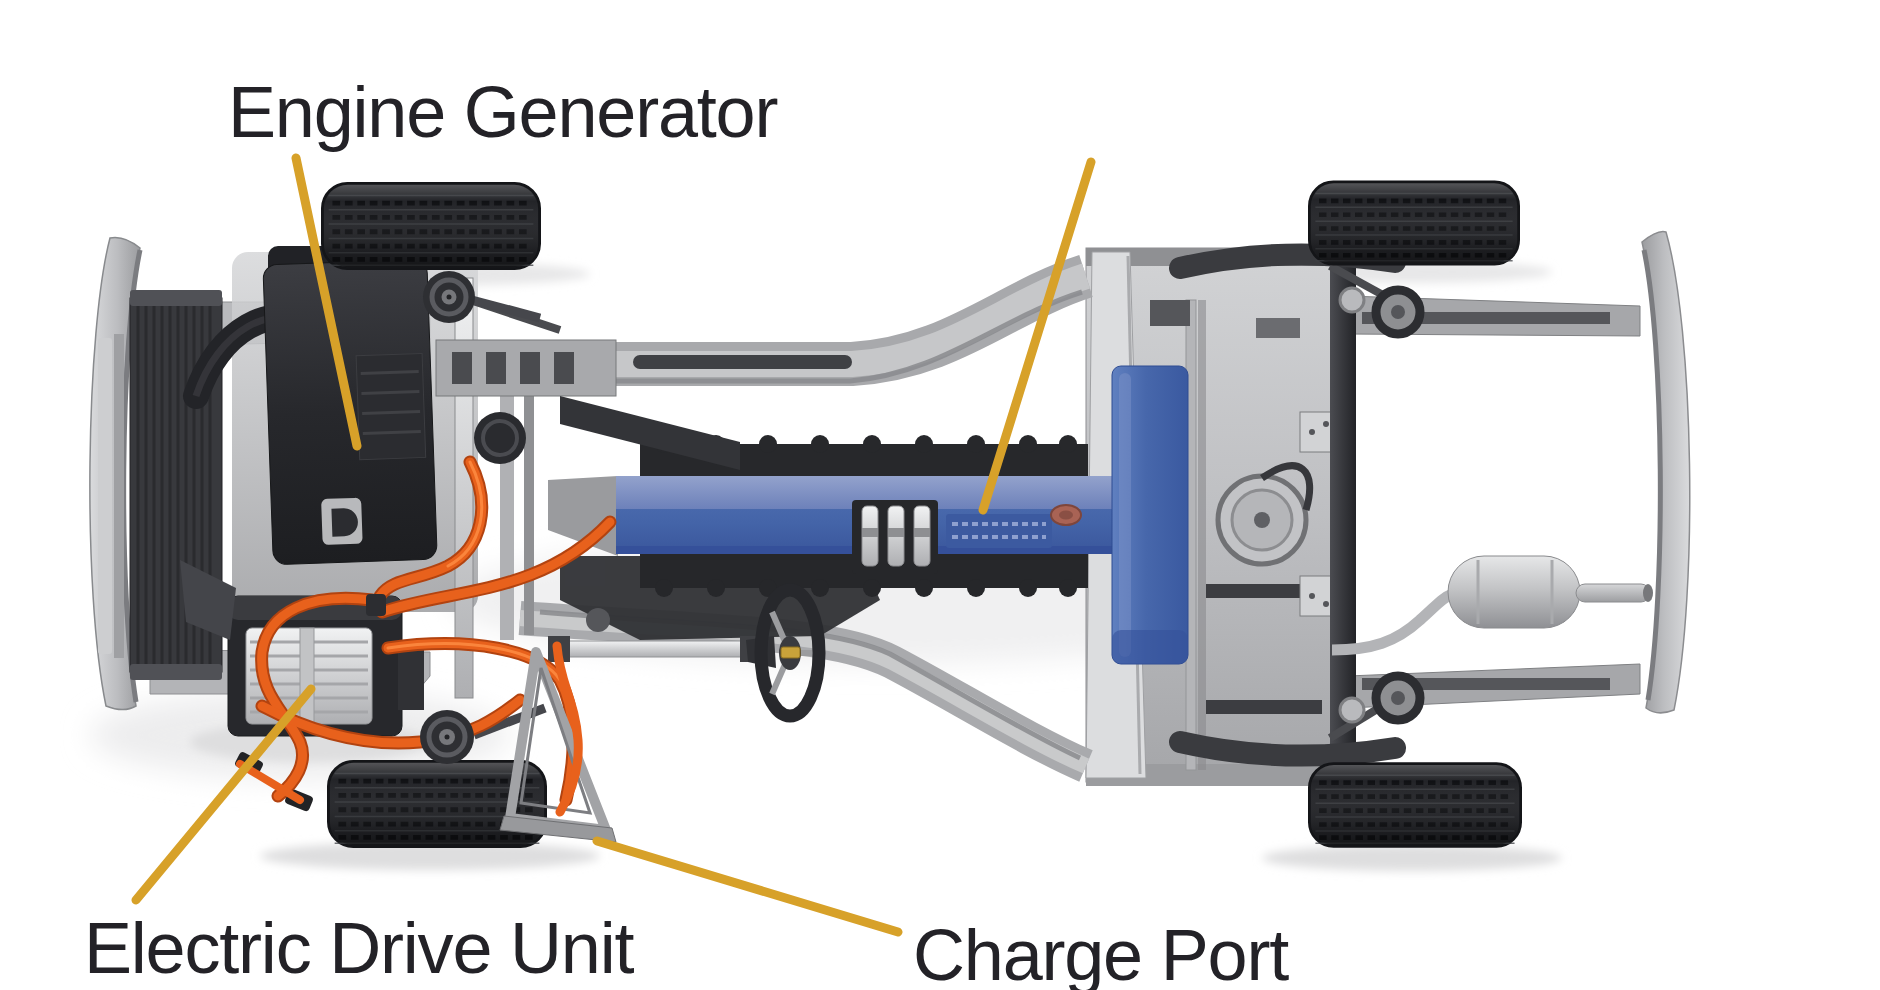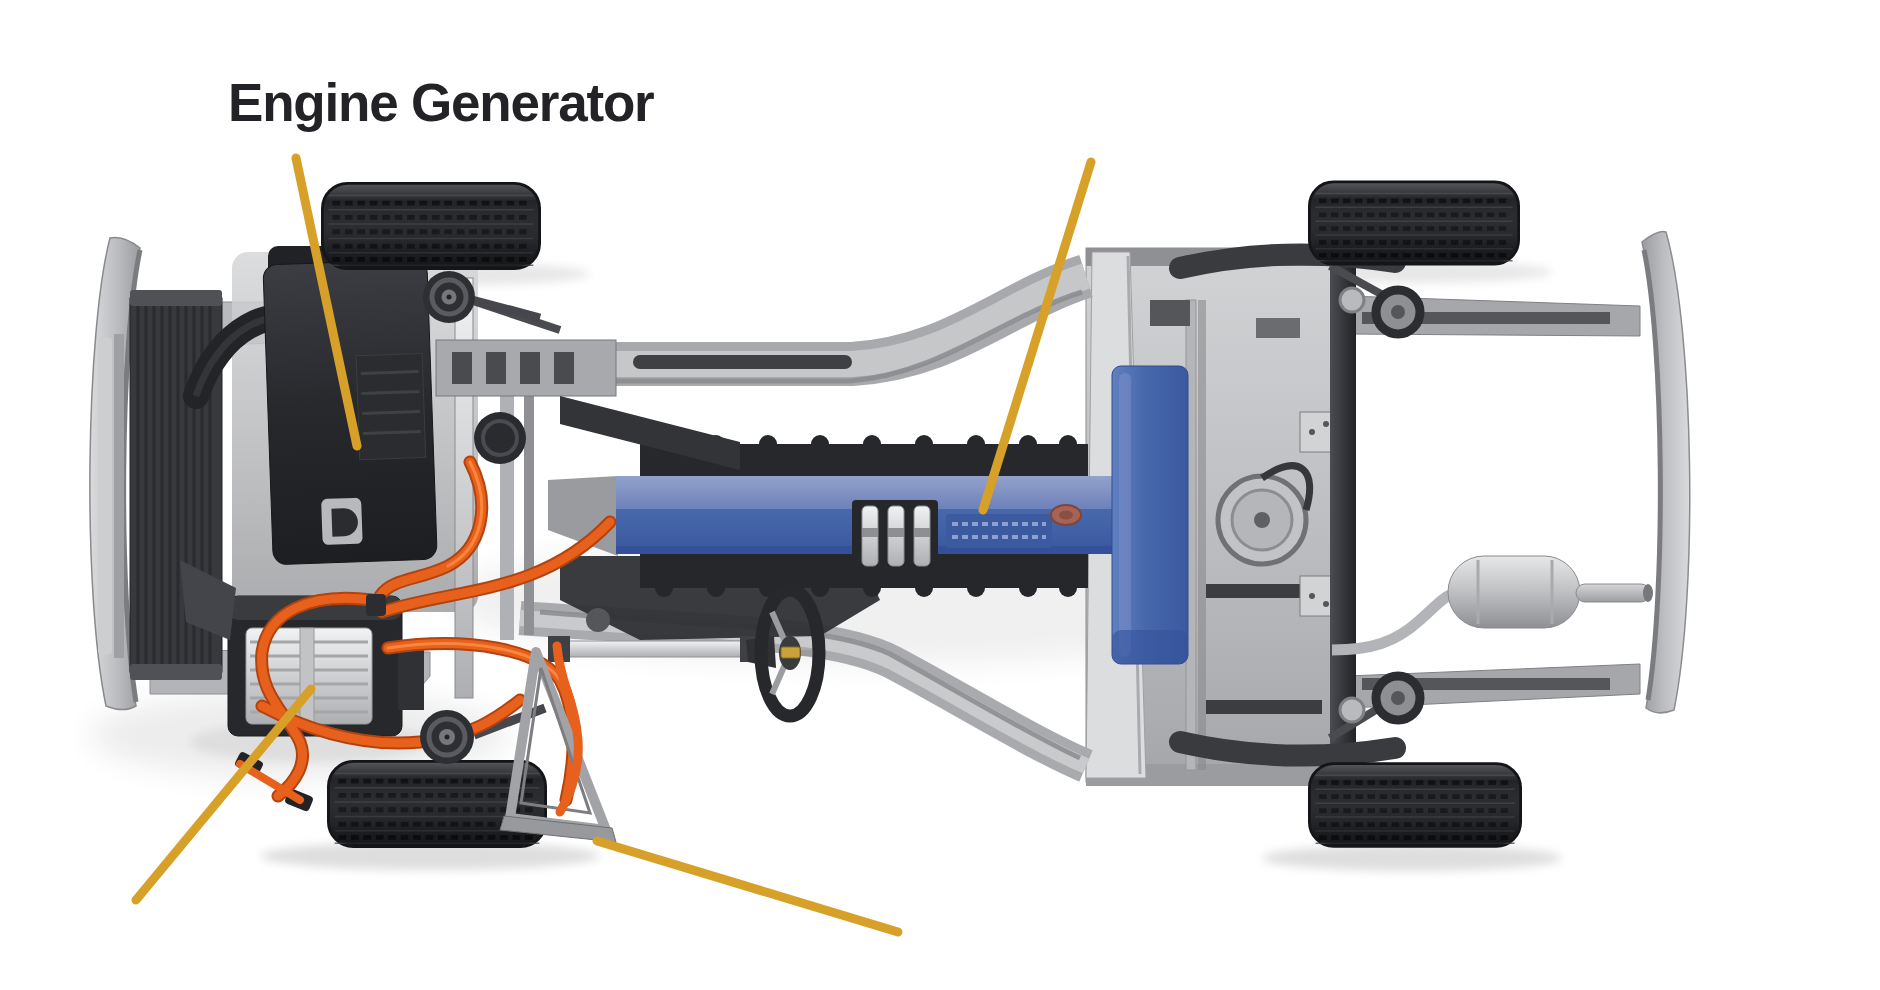--- a/index.html
+++ b/index.html
@@ -1,22 +1,22 @@
 <!DOCTYPE html>
 <html style="--label-text: #232227; --leader-line: #d7a129; --battery-blue: #4a68ac; --battery-blue-light: #8a9ac8; --cable-orange: #e8611c; --tire-dark: #232428; --chassis-light-gray: #c9cacc; --chassis-dark-gray: #3a3b40; --bowtie-gold: #c9a23a; --background: #ffffff;"><head>
 <meta charset="utf-8">
 <style>
   html,body{margin:0;padding:0;background:#ffffff;}
   body{width:1880px;height:990px;overflow:hidden;font-family:"Liberation Sans",sans-serif;}
   .stage{position:relative;width:1880px;height:990px;background:#ffffff;}
   .stage svg{position:absolute;left:0;top:0;}
   .diagram-label{
     position:absolute;
-    font-weight:700;
-    font-size:53px;
+    font-weight:400;
+    font-size:72px;
     letter-spacing:-1.2px;
     color:var(--label-text,#232227);
     white-space:nowrap;
     line-height:1;
   }
   .lbl-engine{left:228px;top:76px;}
   .lbl-battery{left:903px;top:76px;}
   .lbl-edu{left:84px;top:912px;}
   .lbl-charge{left:913px;top:919px;}
 </style>
@@ -394,14 +394,16 @@
 
   <g stroke="var(--leader-line,#d7a129)" stroke-width="9" stroke-linecap="round">
     <line x1="296" y1="158" x2="357" y2="446"></line>
     <line x1="1091" y1="162" x2="983" y2="510"></line>
     <line x1="311" y1="689" x2="136" y2="900"></line>
     <line x1="597" y1="841" x2="898" y2="932"></line>
   </g>
 </svg>
 
 <div class="diagram-label lbl-engine">Engine Generator</div>
+<div class="diagram-label lbl-edu">Electric Drive Unit</div>
+<div class="diagram-label lbl-charge">Charge Port</div>
 
 </div>
 
 </body></html>

